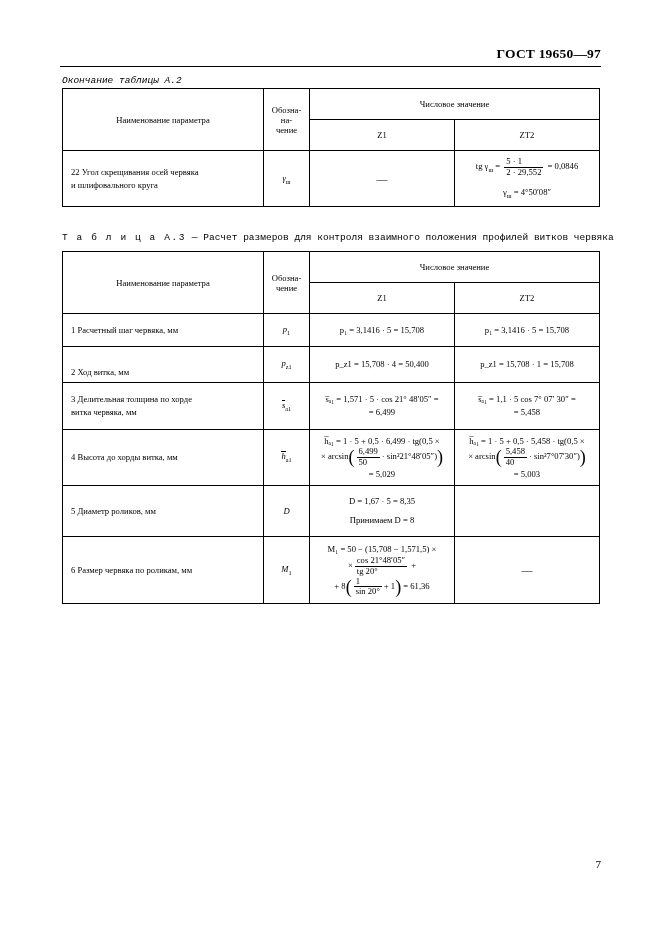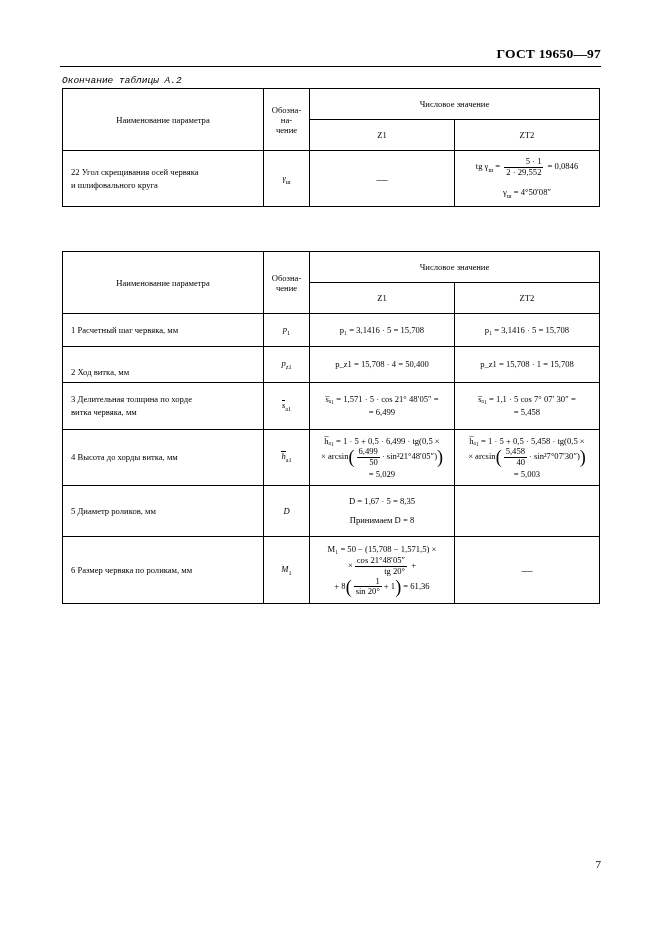--- a/index.html
+++ b/index.html
@@ -87,21 +87,21 @@
     top: 251px;
     width: 537px;
   }
   .hdr-cell { font-size: 8.6px; }
   .it { font-style: italic; }
   .sub { font-size: 0.72em; vertical-align: sub; }
   .ovl { border-top: 1px solid #000; padding-top: 0px; display: inline-block; line-height: 1.05; }
   .frac {
     display: inline-block;
     vertical-align: middle;
-    text-align: right;
+    text-align: left;
     line-height: 1.15;
     margin: 0 2px;
   }
   .frac .nu { display: block; border-bottom: 1px solid #000; padding: 0 2px; }
   .frac .de { display: block; padding: 0 2px; }
   .paren {
     display: inline-block;
     font-size: 2.1em;
     line-height: 0.7;
     vertical-align: middle;
@@ -163,20 +163,23 @@
             <span>tg γ</span><span class="sub">ш</span><span> = </span><span class="frac"><span class="nu">5 · 1</span><span class="de">2 · 29,552</span></span><span> = 0,0846</span>
           </div>
           <div class="center-block" style="margin-top:8px;">
             <span>γ</span><span class="sub">ш</span><span> = 4°50′08″</span>
           </div>
         </td>
       </tr>
     </tbody>
   </table>
 
+  <div class="caption caption-a3">
+    <span class="sp">Т а б л и ц а  А.3</span><span> — Расчет размеров для контроля взаимного положения профилей витков червяка</span>
+  </div>
 
   <table class="doc t-a3">
     <colgroup>
       <col style="width:201px">
       <col style="width:46px">
       <col style="width:145px">
       <col style="width:145px">
     </colgroup>
     <tbody>
       <tr>

